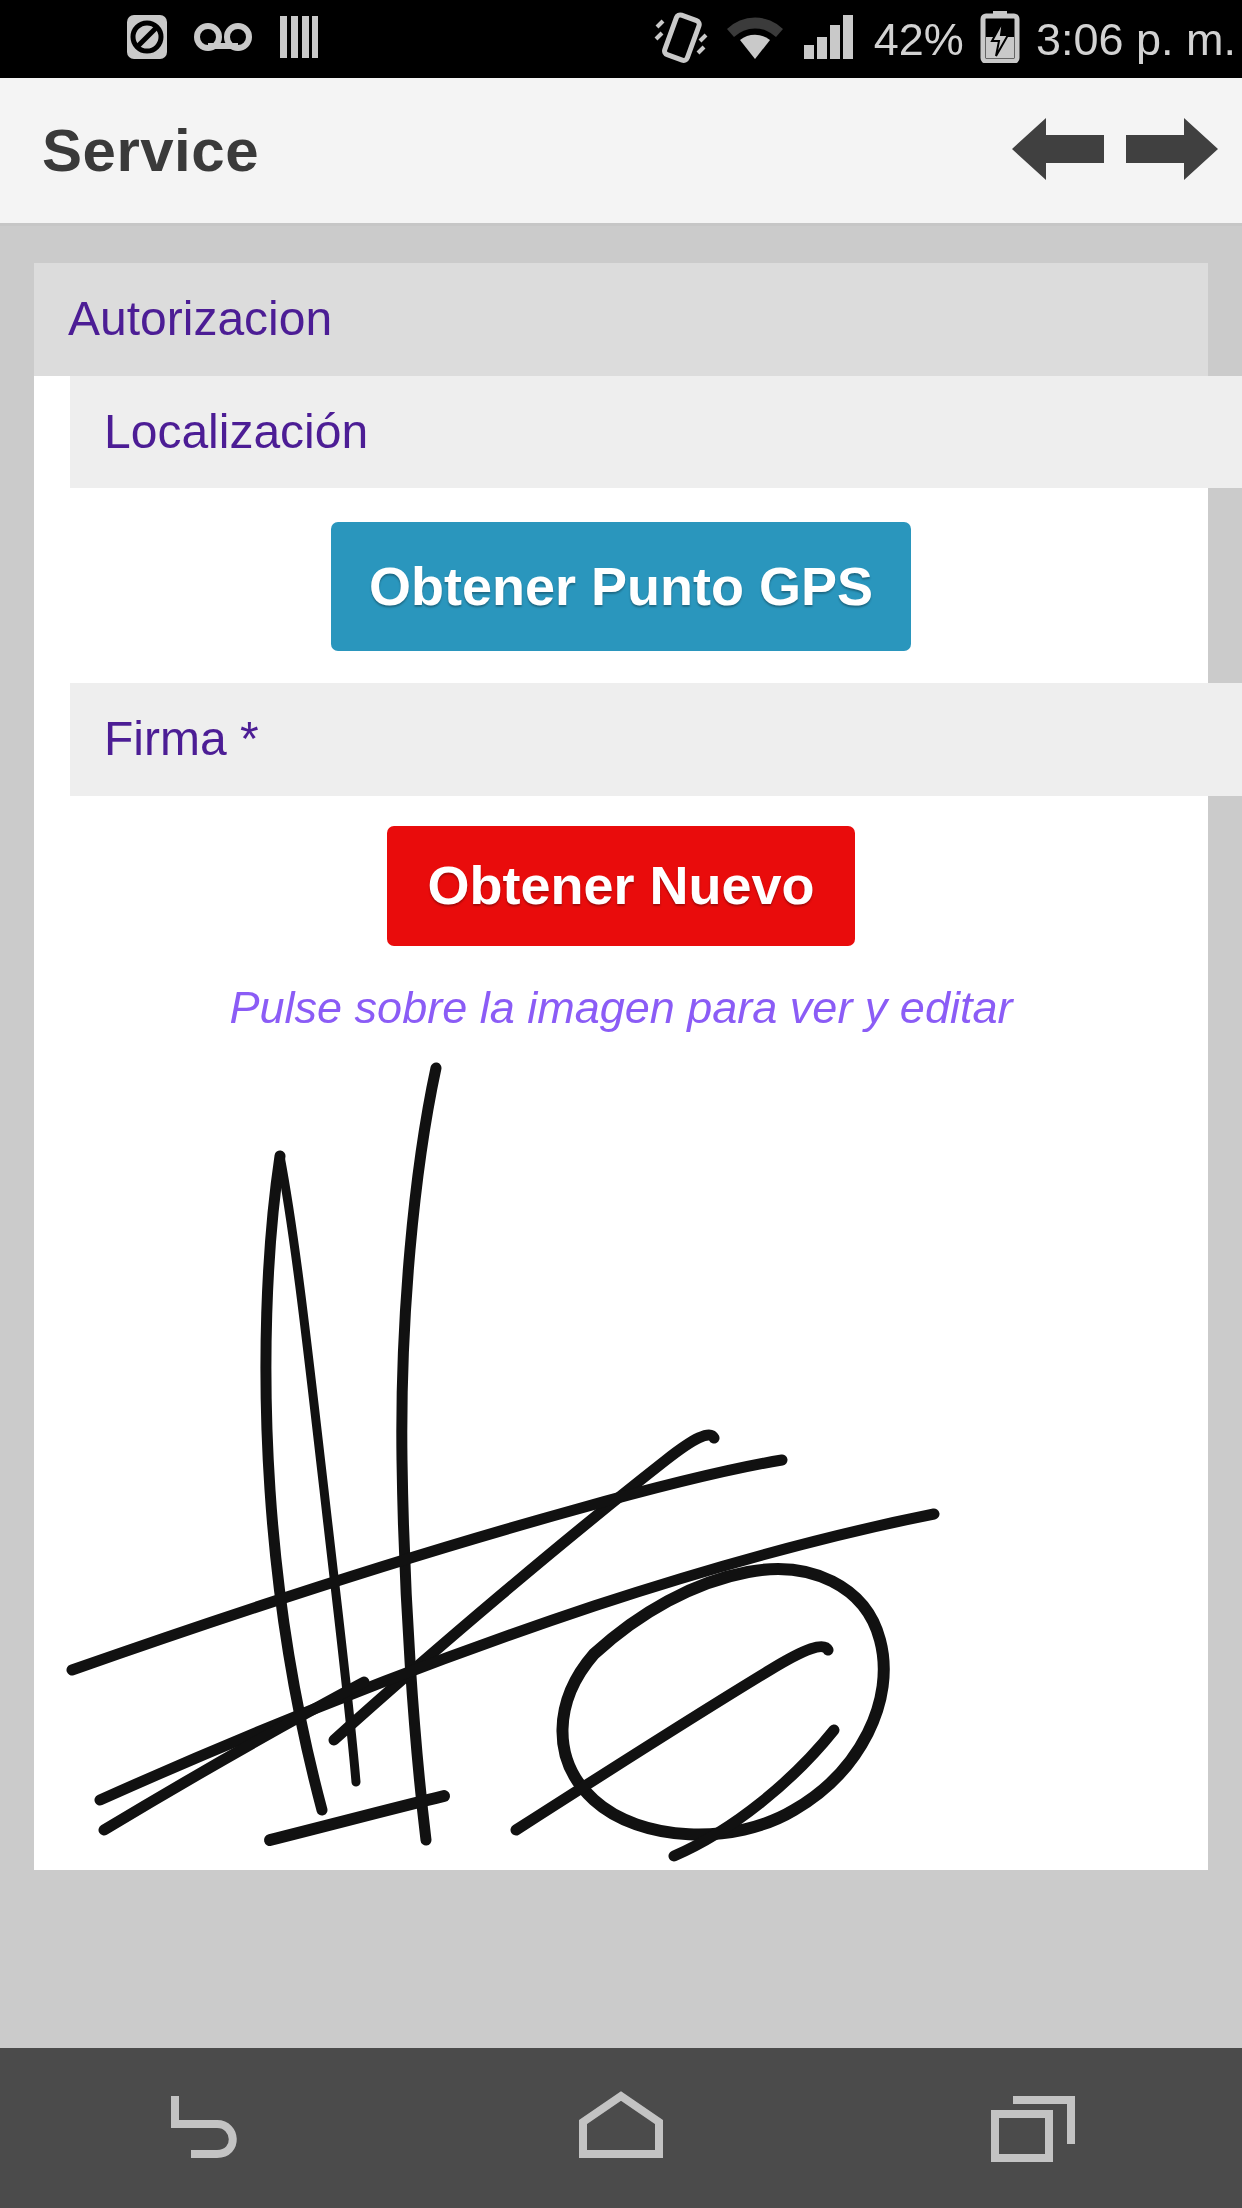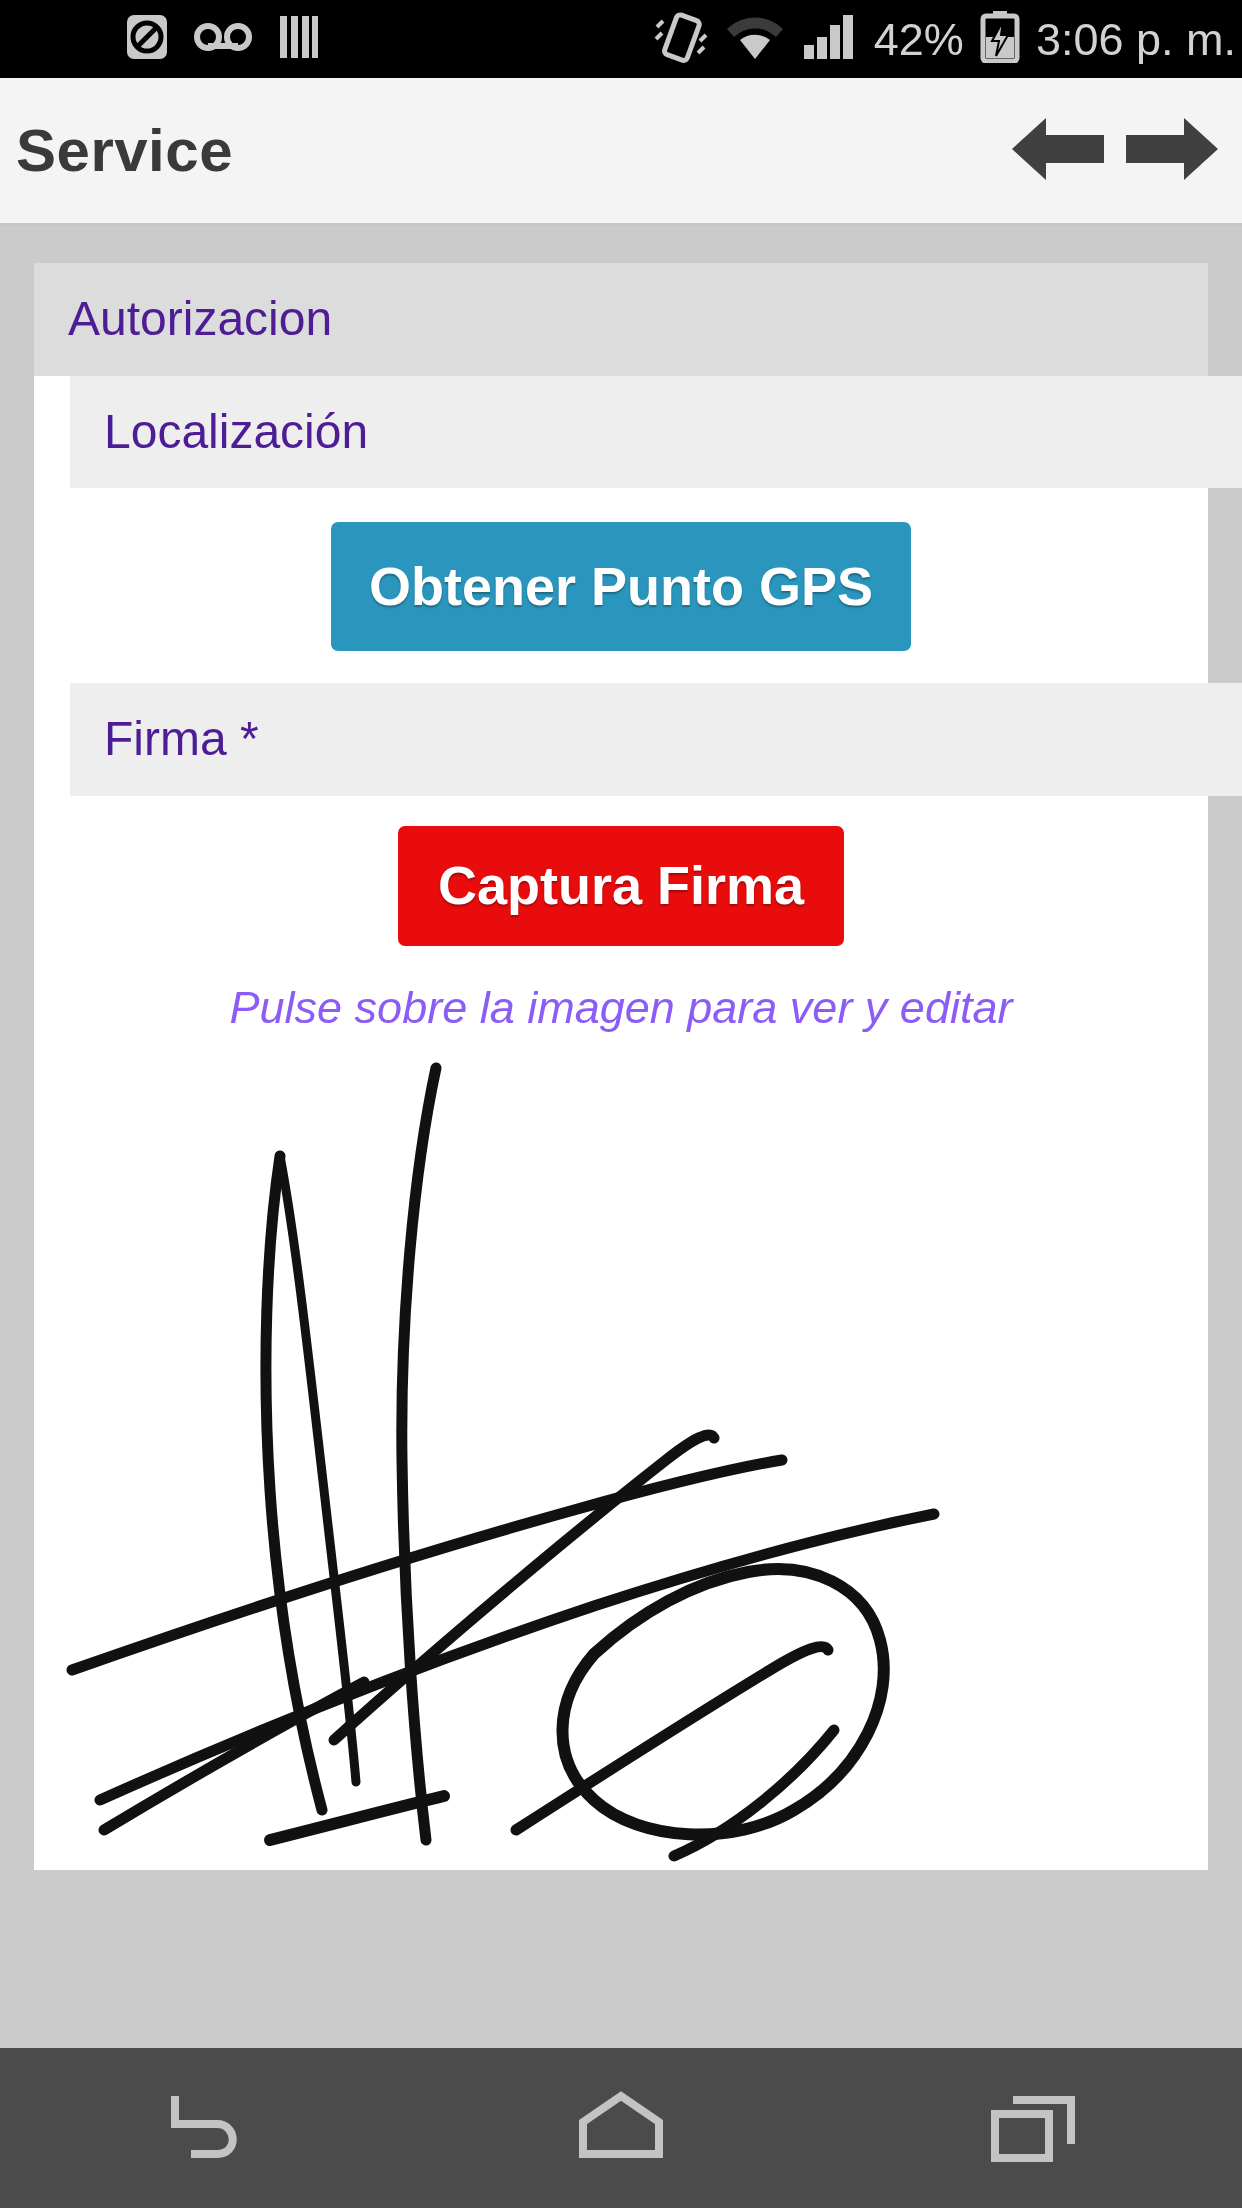--- a/index.html
+++ b/index.html
@@ -33,21 +33,21 @@
   }
   .sb-pct { color:#d2d2d2; font-size:45px; line-height:1; }
 
   
   .appbar {
     position:absolute; top:78px; left:0;
     width:1242px; height:148px;
     background:#f4f4f4;
     border-bottom:3px solid #c6c6c6;
     display:flex; align-items:center;
-    padding:0 22px 0 16px;
+    padding:0 22px 0 42px;
   }
   .app-title {
     font-size:60px; font-weight:bold; color:#3a3a3a;
     letter-spacing:0.5px; line-height:1;
   }
   .navbtns { margin-left:auto; display:flex; align-items:center; gap:18px; }
   .navbtn { display:block; cursor:pointer; }
 
   
   .page {
@@ -222,21 +222,21 @@
 
       <div class="row-label row-light">Localización</div>
 
       <div class="row-white">
         <button class="btn btn-gps">Obtener Punto GPS</button>
       </div>
 
       <div class="row-label row-light">Firma *</div>
 
       <div class="sig-block">
-        <button class="btn btn-capture">Captura Firma</button>
+        <button class="btn btn-capture">Obtener Nuevo</button>
 
         <div class="hint">Pulse sobre la imagen para ver y editar</div>
 
         <svg class="sig-img" viewBox="0 0 1174 830">
           <rect x="0" y="0" width="1174" height="830" fill="#ffffff"></rect>
           <g fill="none" stroke="#111111" stroke-linecap="round" stroke-linejoin="round">
 
             <path d="M246,116 C232,210 228,330 236,450 C244,570 264,680 288,770" stroke-width="11"></path>
             <path d="M246,116 C262,200 276,330 290,450 C303,565 315,660 322,742" stroke-width="9"></path>
 

